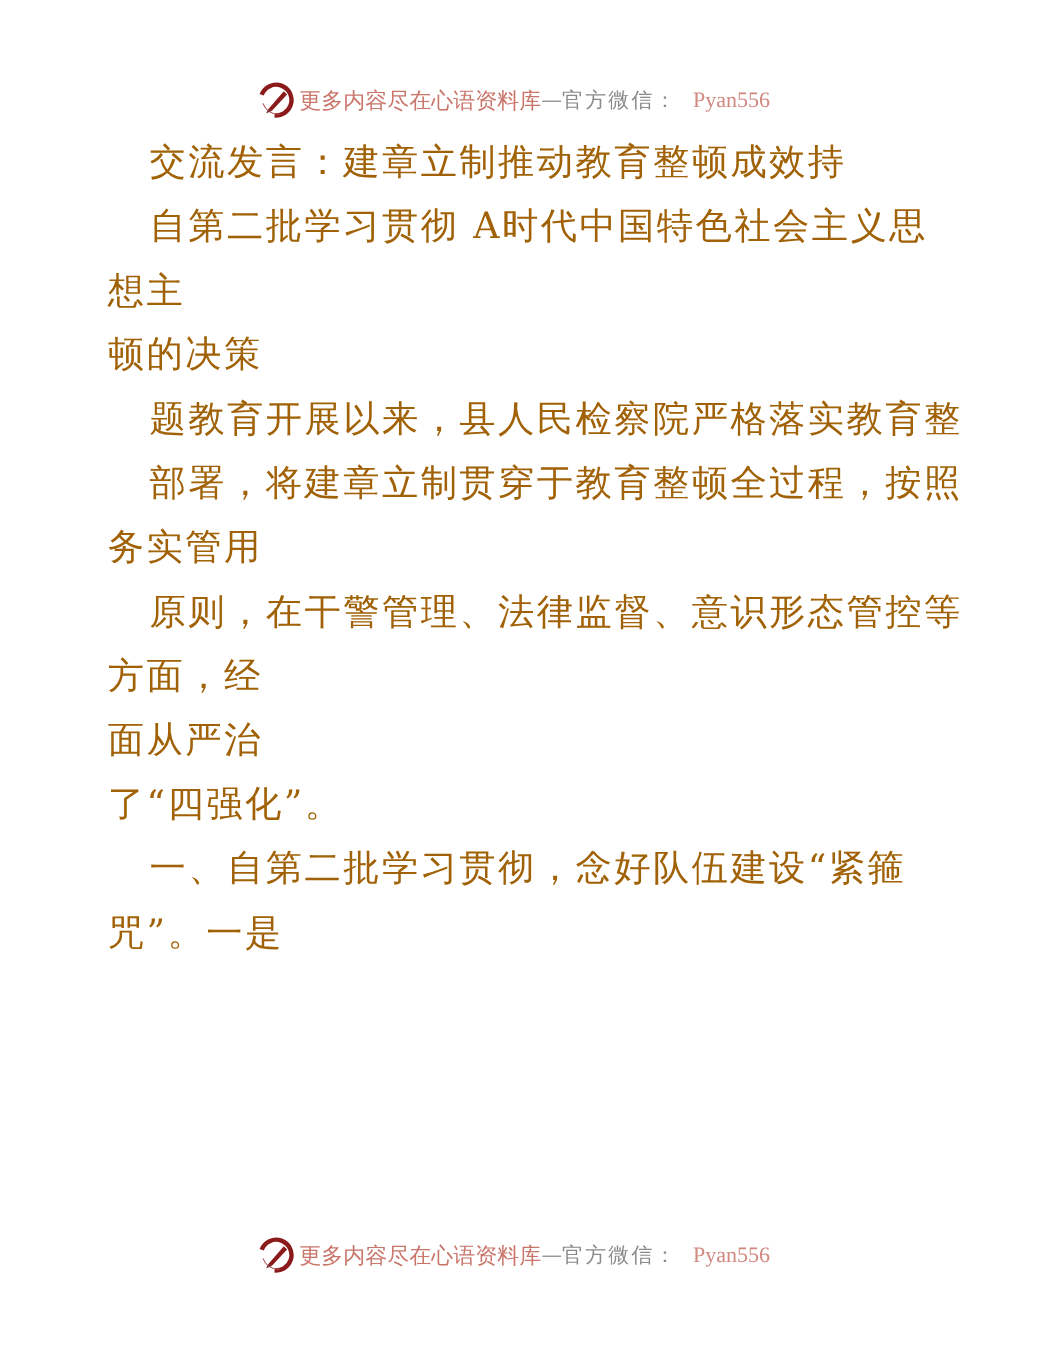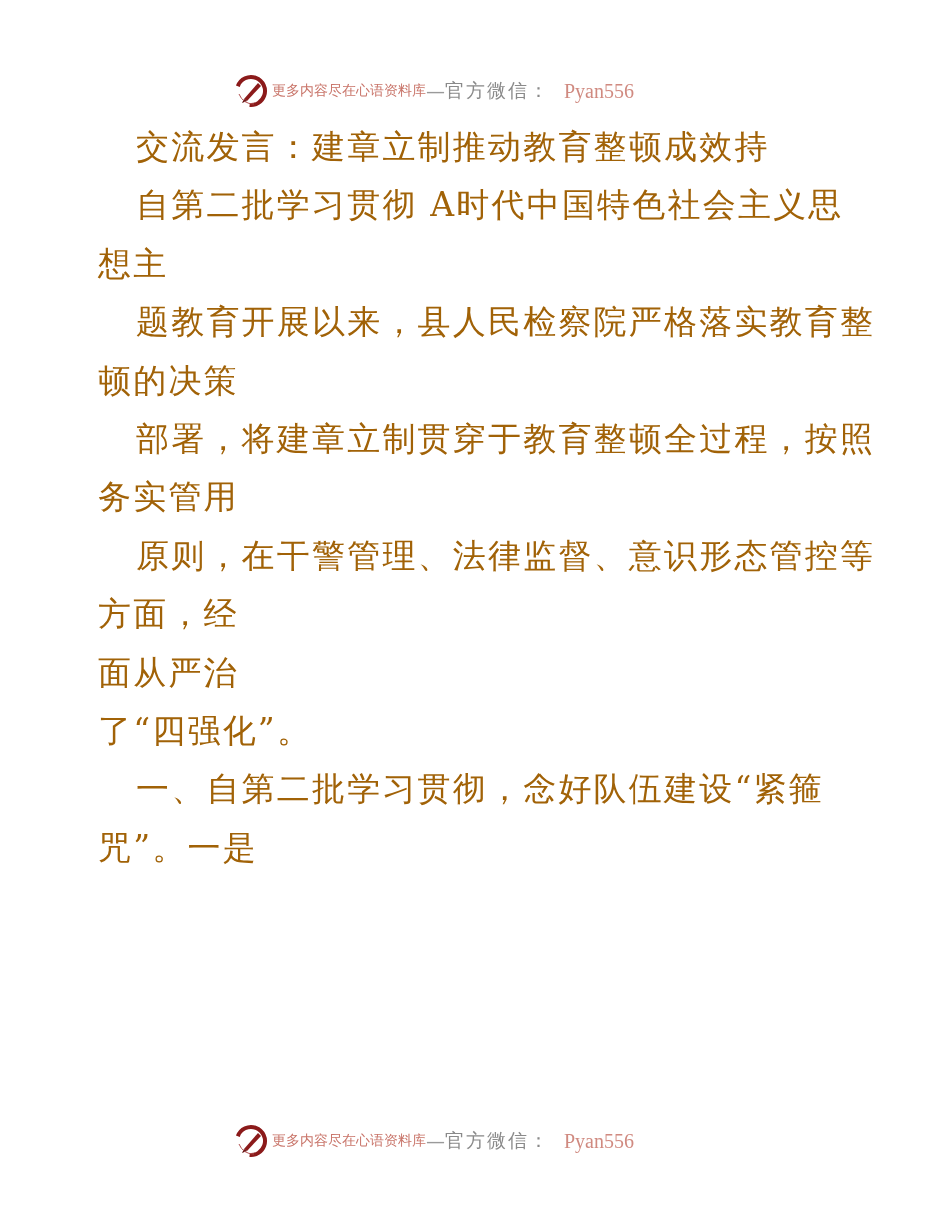--- a/index.html
+++ b/index.html
@@ -25,21 +25,21 @@
     .watermark.top { top: 71px; }
     .watermark.bottom { top: 1121px; }
     .wm-logo {
       width: 34px;
       height: 34px;
       margin-right: 4px;
       flex: 0 0 auto;
     }
     .wm-main {
       font-family: "DejaVu Serif", serif;
-      font-size: 14px;
+      font-size: 20px;
       color: #c9756a;
       letter-spacing: 0px;
     }
     .wm-dash {
       font-family: "DejaVu Sans", sans-serif;
       font-size: 19px;
       color: #9a9a9a;
     }
     .wm-wechat {
       font-family: "DejaVu Serif", serif;
@@ -82,22 +82,22 @@
   <span class="wm-main">更多内容尽在心语资料库</span>
   <span class="wm-dash">—</span>
   <span class="wm-wechat">官方微信：</span>
   <span class="wm-id">Pyan556</span>
 </div>
 
 <div class="doc">
   <div class="line indent">交流发言：建章立制推动教育整顿成效持</div>
   <div class="line indent">自第二批学习贯彻 A时代中国特色社会主义思</div>
   <div class="line">想主</div>
+  <div class="line">顿的决策</div>
   <div class="line indent">题教育开展以来，县人民检察院严格落实教育整</div>
-  <div class="line">顿的决策</div>
   <div class="line indent">部署，将建章立制贯穿于教育整顿全过程，按照</div>
   <div class="line">务实管用</div>
   <div class="line indent">原则，在干警管理、法律监督、意识形态管控等</div>
   <div class="line">方面，经</div>
   <div class="line">面从严治</div>
   <div class="line">了“四强化”。</div>
   <div class="line indent">一、自第二批学习贯彻，念好队伍建设“紧箍</div>
   <div class="line">咒”。一是</div>
 </div>
 

